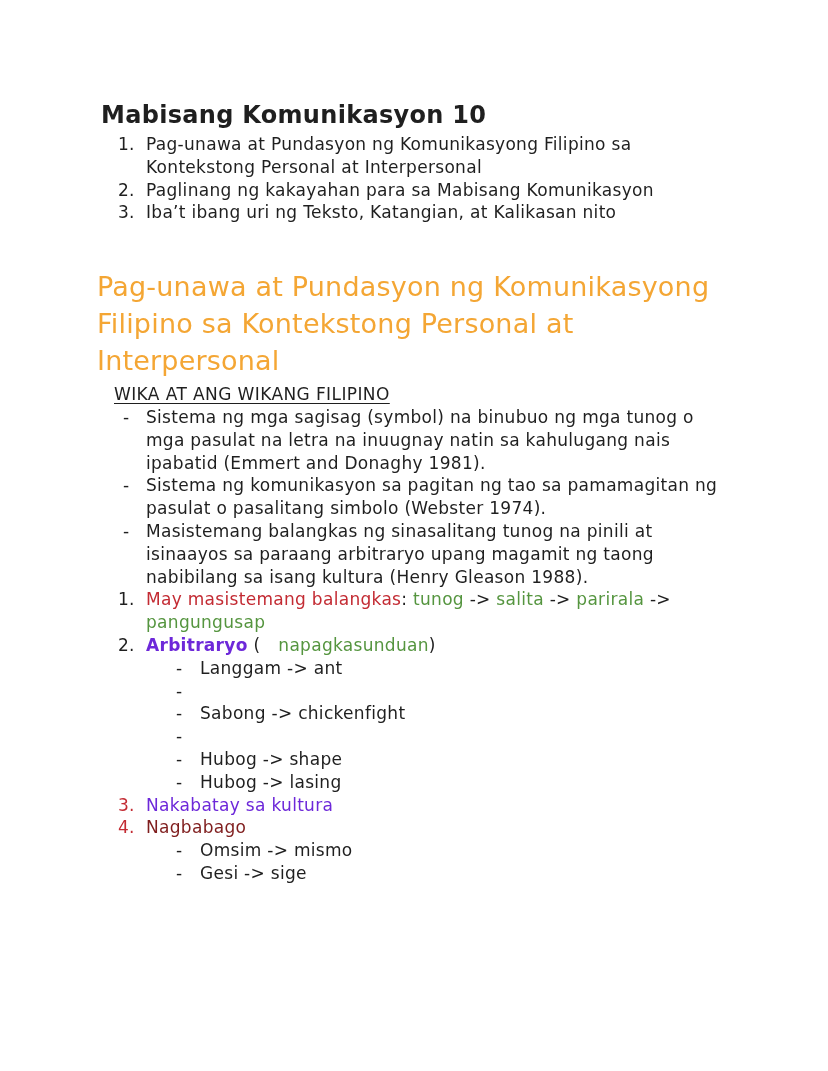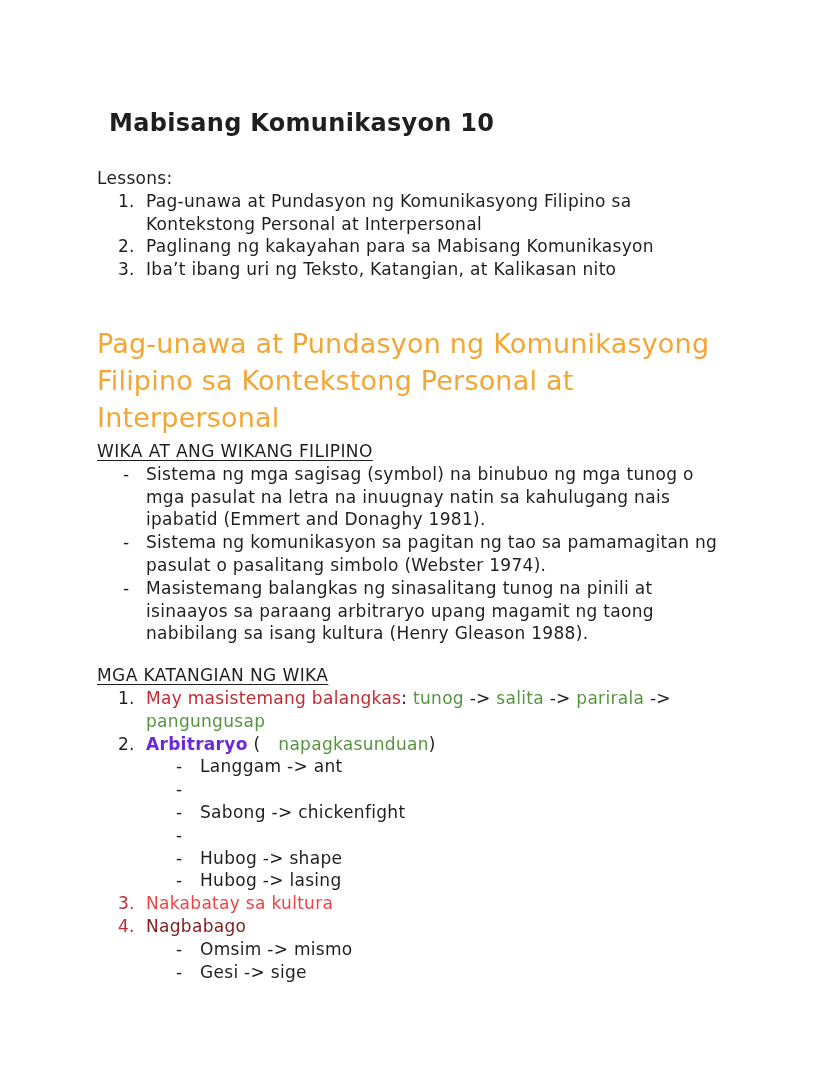--- a/index.html
+++ b/index.html
@@ -11,21 +11,21 @@
     padding: 97px 94px 0 97px;
     background: #ffffff;
     color: var(--ink, #1f1f1f);
     font-family: "DejaVu Sans", "Liberation Sans", sans-serif;
     font-size: 17px;
     line-height: 22.8px;
     letter-spacing: 0.3px;
     overflow: hidden;
   }
   h1.doc-title {
-    margin: 12px;
+    margin: 4px;
     font-size: 24px;
     line-height: 28px;
     font-weight: bold;
     letter-spacing: 0.3px;
   }
   .lessons-label { margin: 30px 0 0 0; }
   .numlist, .dashlist { margin: 0; }
   .row { display: flex; align-items: flex-start; padding-left: 21px; }
   .row .num { flex: 0 0 28px; }
   .row .num.dash { text-indent: 5px; }
@@ -34,38 +34,37 @@
   .row.subrow .num { flex: 0 0 24px; text-indent: 0; }
   h2.main-heading {
     margin: 44px 0 0 0;
     color: var(--orange, #f4a634);
     font-size: 27px;
     line-height: 37px;
     font-weight: normal;
     letter-spacing: 0.2px;
   }
   h3.section-heading {
-    margin: 4px 0 0 0;
+    margin: 4px 0 0 17px;
     font-size: 17px;
     font-weight: normal;
     line-height: 22.8px;
     letter-spacing: 0.4px;
     text-decoration: underline;
     text-underline-offset: 3px;
   }
   h3.section-heading.katangian { margin-top: 19px; }
 </style>
 </head>
 <body>
 
 <div class="page">
 
   <h1 class="doc-title">Mabisang Komunikasyon 10</h1>
 
-  <p class="lessons-label">Lessons:</p>
 
   <div class="numlist">
 
       <div class="row">
         <span class="num">1.</span>
         <span class="txt">Pag-unawa at Pundasyon ng Komunikasyong Filipino sa Kontekstong Personal at Interpersonal</span>
       </div>
 
       <div class="row">
         <span class="num">2.</span>
@@ -93,21 +92,20 @@
         <span class="num dash">-</span>
         <span class="txt">Sistema ng komunikasyon sa pagitan ng tao sa pamamagitan ng pasulat o pasalitang simbolo (Webster 1974).</span>
       </div>
 
       <div class="row">
         <span class="num dash">-</span>
         <span class="txt">Masistemang balangkas ng sinasalitang tunog na pinili at isinaayos sa paraang arbitraryo upang magamit ng taong nabibilang sa isang kultura (Henry Gleason 1988).</span>
       </div>
     </div>
 
-  <h3 class="section-heading katangian">MGA KATANGIAN NG WIKA</h3>
 
   <div class="numlist" id="katangian-list">
       <div class="row">
         <span class="num" style="color: rgb(31, 31, 31);">1.</span>
         <span class="txt"><span class="" style="color: rgb(195, 43, 51);">May masistemang balangkas</span><span class="" style="color: rgb(31, 31, 31);">: </span><span class="" style="color: rgb(85, 149, 63);">tunog</span><span class="" style="color: rgb(31, 31, 31);"> -&gt; </span><span class="" style="color: rgb(85, 149, 63);">salita</span><span class="" style="color: rgb(31, 31, 31);"> -&gt; </span><span class="" style="color: rgb(85, 149, 63);">parirala</span><span class="" style="color: rgb(31, 31, 31);"> -&gt; </span><span class="" style="color: rgb(85, 149, 63);">pangungusap</span></span>
       </div>
       <div class="row">
         <span class="num" style="color: rgb(31, 31, 31);">2.</span>
         <span class="txt"><span class="" style="color: #6d28d9; font-weight: bold;">Arbitraryo</span><span class="" style="color: rgb(31, 31, 31);"> (</span><span class="" style="color: rgb(85, 149, 63); margin-left: 18px;">napagkasunduan</span><span class="" style="color: rgb(31, 31, 31);">)</span></span>
       </div>
@@ -128,21 +126,21 @@
       <div class="row subrow">
         <span class="num">-</span>
         <span class="txt">Hubog -&gt; shape</span>
       </div>
       <div class="row subrow">
         <span class="num">-</span>
         <span class="txt">Hubog -&gt; lasing</span>
       </div>
       <div class="row">
         <span class="num" style="color: rgb(195, 43, 51);">3.</span>
-        <span class="txt"><span class="" style="color: #ef4444;">Nakabatay sa kultura</span></span>
+        <span class="txt"><span class="" style="color: #6d28d9;">Nakabatay sa kultura</span></span>
       </div>
       <div class="row">
         <span class="num" style="color: rgb(195, 43, 51);">4.</span>
         <span class="txt"><span class="" style="color: #7f1d1d;">Nagbabago</span></span>
       </div>
       <div class="row subrow">
         <span class="num">-</span>
         <span class="txt">Omsim -&gt; mismo</span>
       </div>
       <div class="row subrow">

